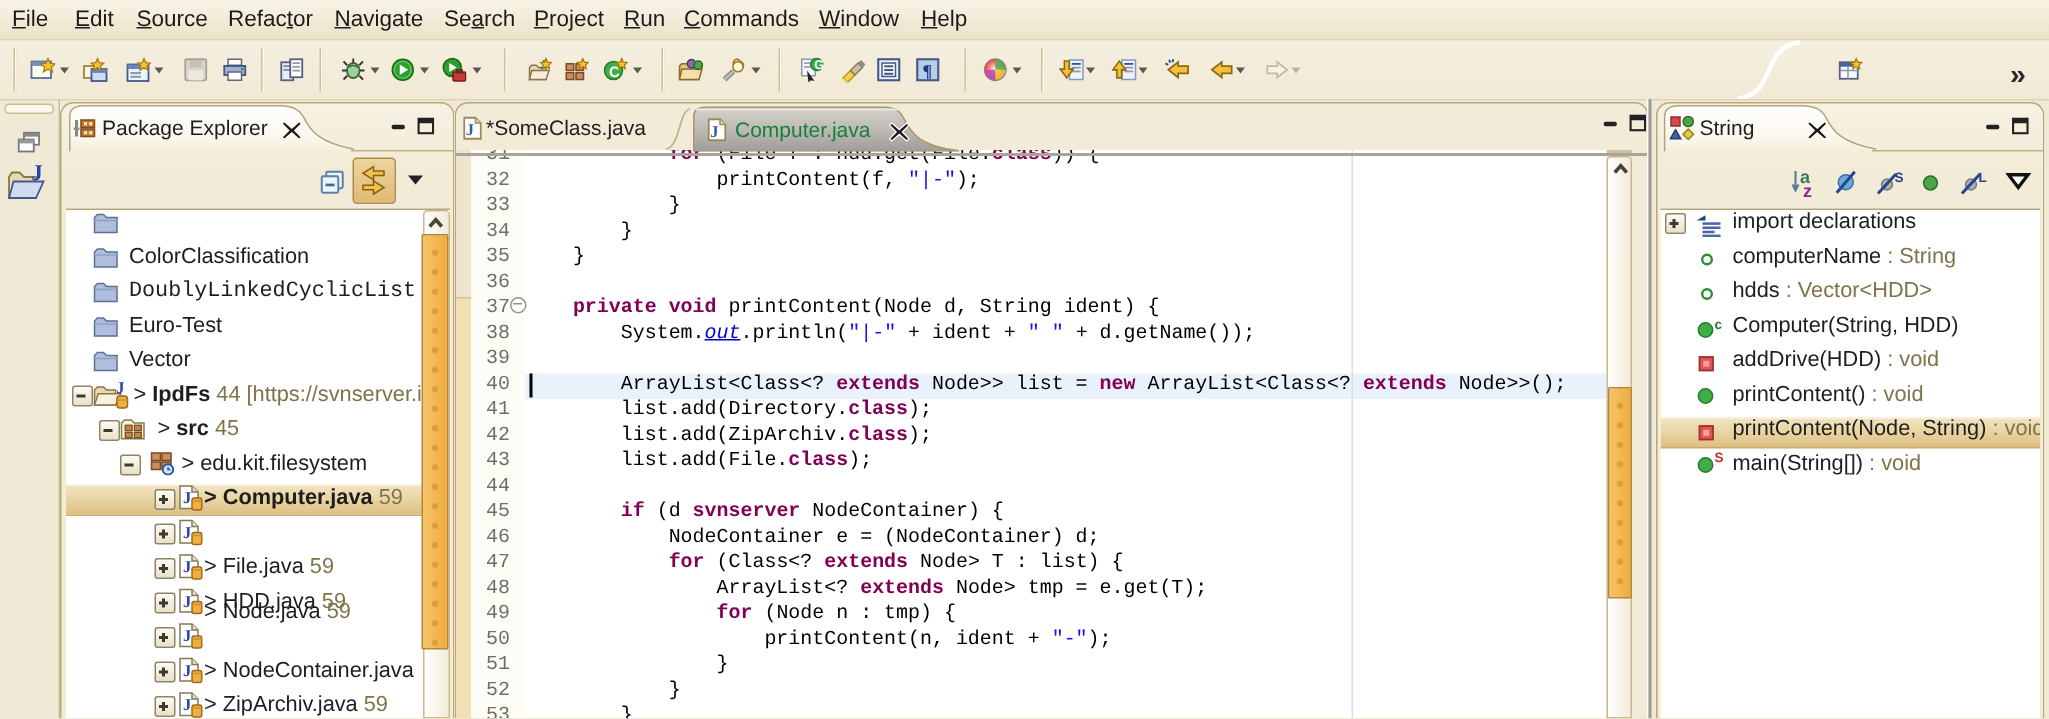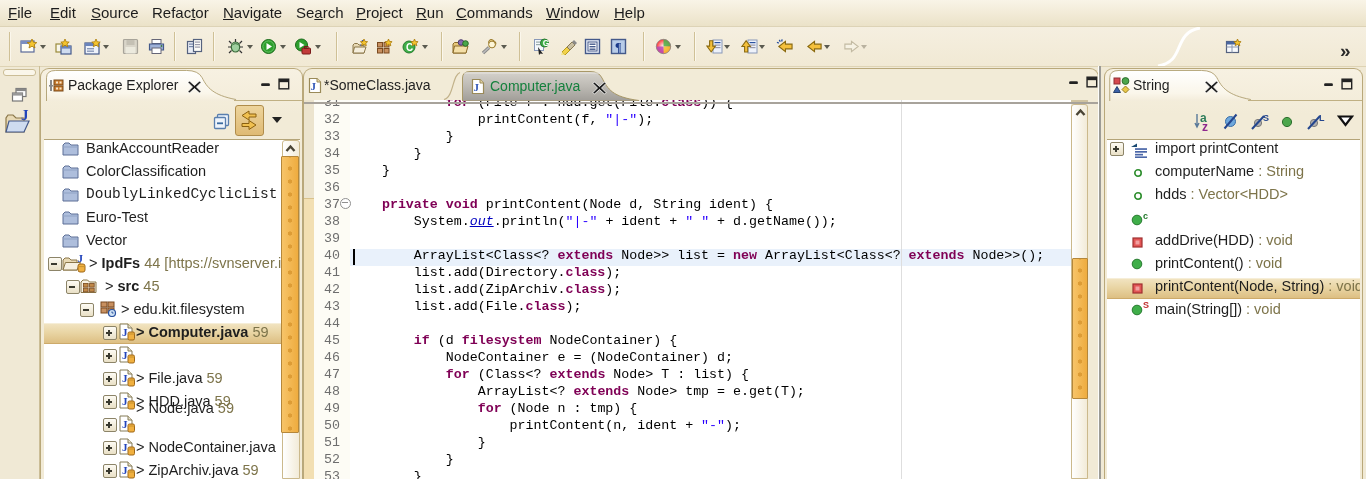--- a/index.html
+++ b/index.html
@@ -286,21 +286,20 @@
  </svg>
  <div class="abs" style="left:194px;top:36px;width:27px;height:29px;border:1px solid #b08c4a;border-radius:3px;background:linear-gradient(180deg,#edd49c,#dfba74);"></div>
  <svg class="abs" style="left:198px;top:41px" width="20" height="20" viewBox="0 0 20 20">
   <path d="M10,1 L10,4 L17,4 L17,7 L10,7 L10,10 L3,5.5 Z" fill="#f0c050" stroke="#8a6010" stroke-width="1"></path>
   <path d="M10,10.5 L10,13.5 L3,13.5 L3,16.5 L10,16.5 L10,19.5 L17,15 Z" fill="#f0c050" stroke="#8a6010" stroke-width="1"></path>
  </svg>
  <div class="abs" style="left:231px;top:48px;width:0;height:0;border-left:5.5px solid transparent;border-right:5.5px solid transparent;border-top:6.5px solid #222;"></div>
 
  <div class="abs" style="left:3px;top:70px;right:2px;bottom:0;background:#fff;border-top:1px solid #b4a478;overflow:hidden;" id="tree">
   <div class="sel" style="left:0;top:183px;width:238px;height:19px;"></div>
-  <div class="trow" style="left:42px;top:0px;">BankAccountReader</div>
   <div class="trow" style="left:42px;top:23px;">ColorClassification</div>
   <div class="trow" style="left:42px;top:46px;font-family:Liberation Mono, monospace;">DoublyLinkedCyclicList</div>
   <div class="trow" style="left:42px;top:69px;">Euro-Test</div>
   <div class="trow" style="left:42px;top:92px;">Vector</div>
   <div class="trow" style="left:45px;top:115px;">&gt; <b>IpdFs</b> <span class="olive">44 [https://svnserver.i</span></div>
   <div class="trow" style="left:61px;top:138px;">&gt; <b>src</b> <span class="olive">45</span></div>
   <div class="trow" style="left:77px;top:161px;">&gt; edu.kit.filesystem</div>
   <div class="trow" style="left:92px;top:184px;"><b>&gt; Computer.java</b> <span class="olive">59</span></div>
   <div class="trow" style="left:92px;top:230px;">&gt; File.java <span class="olive">59</span></div>
   <div class="trow" style="left:92px;top:253px;">&gt; HDD.java <span class="olive">59</span></div>
@@ -507,21 +506,21 @@
     }
 
     <span class="kw">private</span> <span class="kw">void</span> printContent(Node d, String ident) {
         System.<span class="sf">out</span>.println(<span class="st">"|-"</span> + ident + <span class="st">" "</span> + d.getName());
 
         ArrayList&lt;Class&lt;? <span class="kw">extends</span> Node&gt;&gt; list = <span class="kw">new</span> ArrayList&lt;Class&lt;? <span class="kw">extends</span> Node&gt;&gt;();
         list.add(Directory.<span class="kw">class</span>);
         list.add(ZipArchiv.<span class="kw">class</span>);
         list.add(File.<span class="kw">class</span>);
 
-        <span class="kw">if</span> (d <span class="kw">filesystem</span> NodeContainer) {
+        <span class="kw">if</span> (d <span class="kw">svnserver</span> NodeContainer) {
             NodeContainer e = (NodeContainer) d;
             <span class="kw">for</span> (Class&lt;? <span class="kw">extends</span> Node&gt; T : list) {
                 ArrayList&lt;? <span class="kw">extends</span> Node&gt; tmp = e.get(T);
                 <span class="kw">for</span> (Node n : tmp) {
                     printContent(n, ident + <span class="st">"-"</span>);
                 }
             }
         }</pre>
   </div>
 
@@ -593,23 +592,24 @@
   <circle cx="7" cy="10" r="3.6" fill="#b0b0b0" stroke="#787878" stroke-width="1"></circle>
   <path d="M13,3 L1,16" stroke="#24468e" stroke-width="2"></path>
   <text x="12" y="8" font-size="9" font-weight="bold" fill="#24468e" font-family="Liberation Sans">L</text>
  </svg>
  <svg class="abs" style="left:232px;top:45px" width="17" height="14" viewBox="0 0 17 14">
       <path d="M2,2.5 L15,2.5 L8.5,11 Z" fill="#fff" stroke="#111" stroke-width="2.2"></path>
     </svg>
 
  <div class="abs" style="left:2px;top:70px;right:2px;bottom:0;background:#fff;border-top:1px solid #b4a478;overflow:hidden;" id="mlist">
   <div class="sel" style="left:0;top:138px;right:0;height:19px;"></div>
-  <div class="trow" style="left:48px;top:0px;">import printContent</div>
+  <div class="trow" style="left:48px;top:0px;">import declarations</div>
   <div class="trow" style="left:48px;top:23px;">computerName <span class="olive">: String</span></div>
   <div class="trow" style="left:48px;top:46px;">hdds <span class="olive">: Vector&lt;HDD&gt;</span></div>
+  <div class="trow" style="left:48px;top:69px;">Computer(String, HDD)</div>
   <div class="trow" style="left:48px;top:92px;">addDrive(HDD) <span class="olive">: void</span></div>
   <div class="trow" style="left:48px;top:115px;">printContent() <span class="olive">: void</span></div>
   <div class="trow" style="left:48px;top:138px;">printContent(Node, String) <span class="olive">: void</span></div>
   <div class="trow" style="left:48px;top:161px;">main(String[]) <span class="olive">: void</span></div>
   <div class="expander plus" style="left:3px;top:2px;"></div>
 
   <svg class="abs" style="left:23px;top:3px" width="18" height="15" viewBox="0 0 18 15">
    <path d="M1,4 L7,4 L7,0.5 Z" fill="#1a4a72"></path>
    <rect x="5" y="5.2" width="12" height="1.7" fill="#4a66a8"></rect>
         <rect x="5" y="8" width="12" height="1.7" fill="#4a66a8"></rect>

